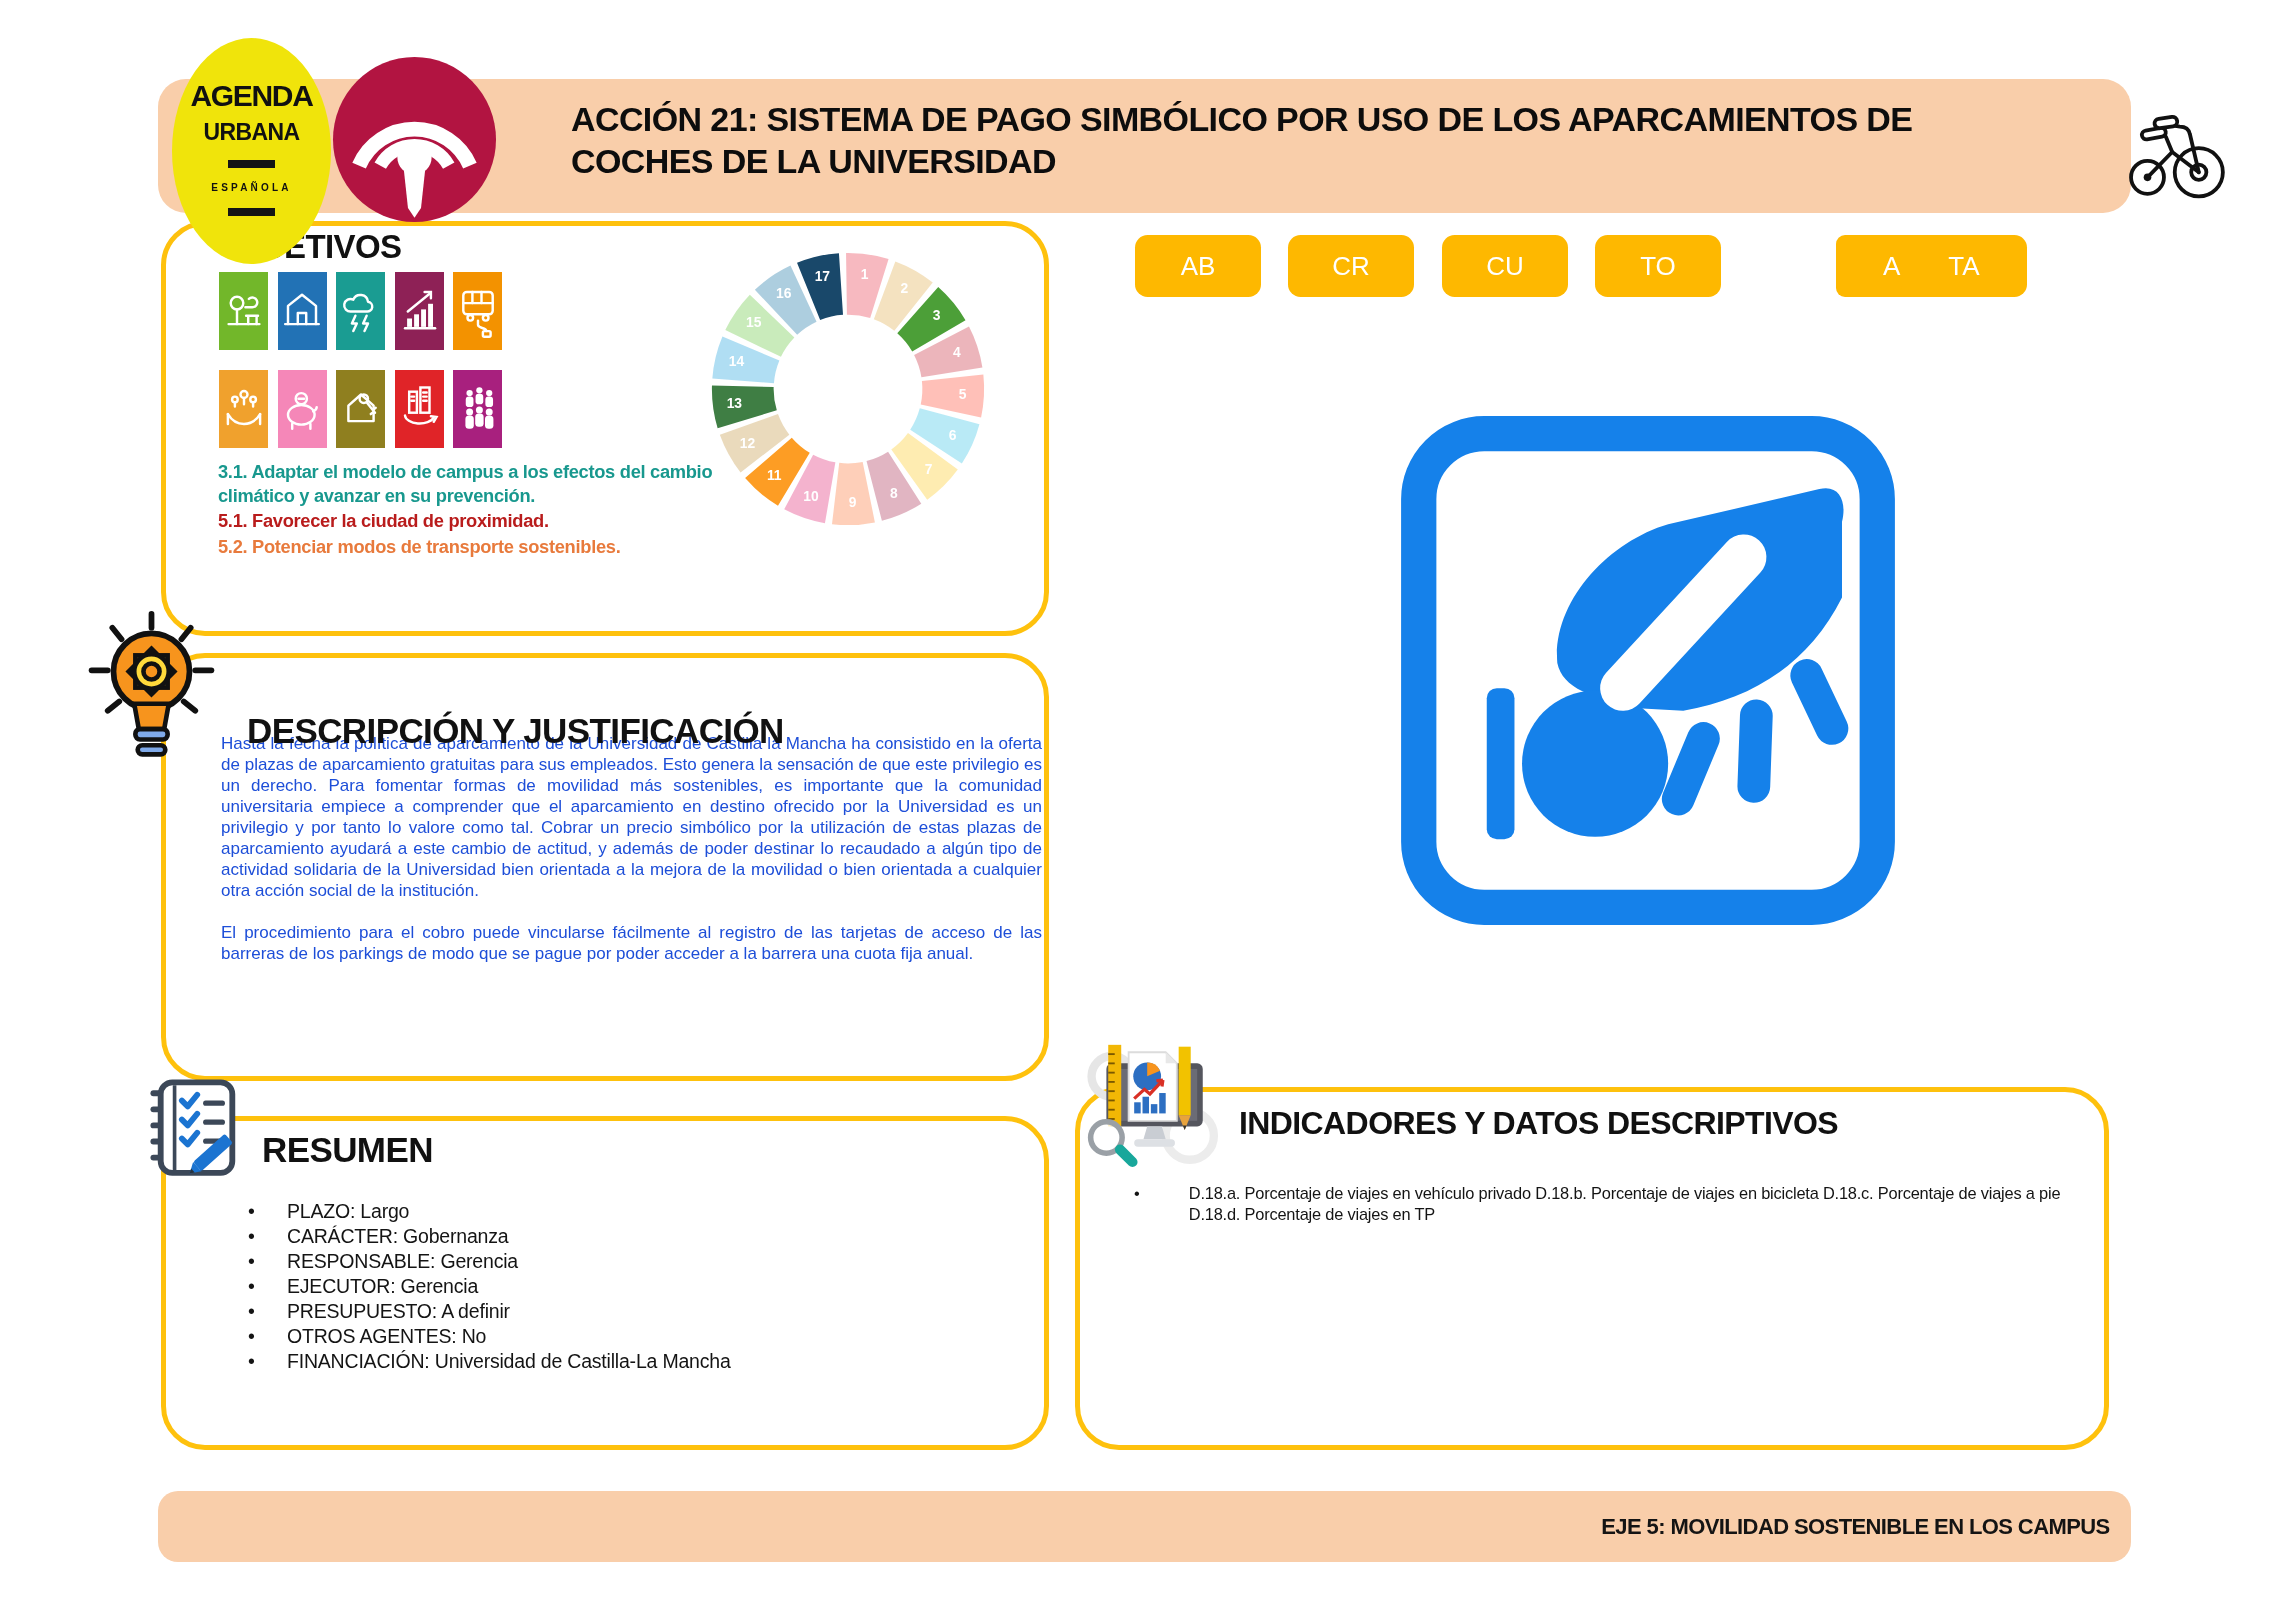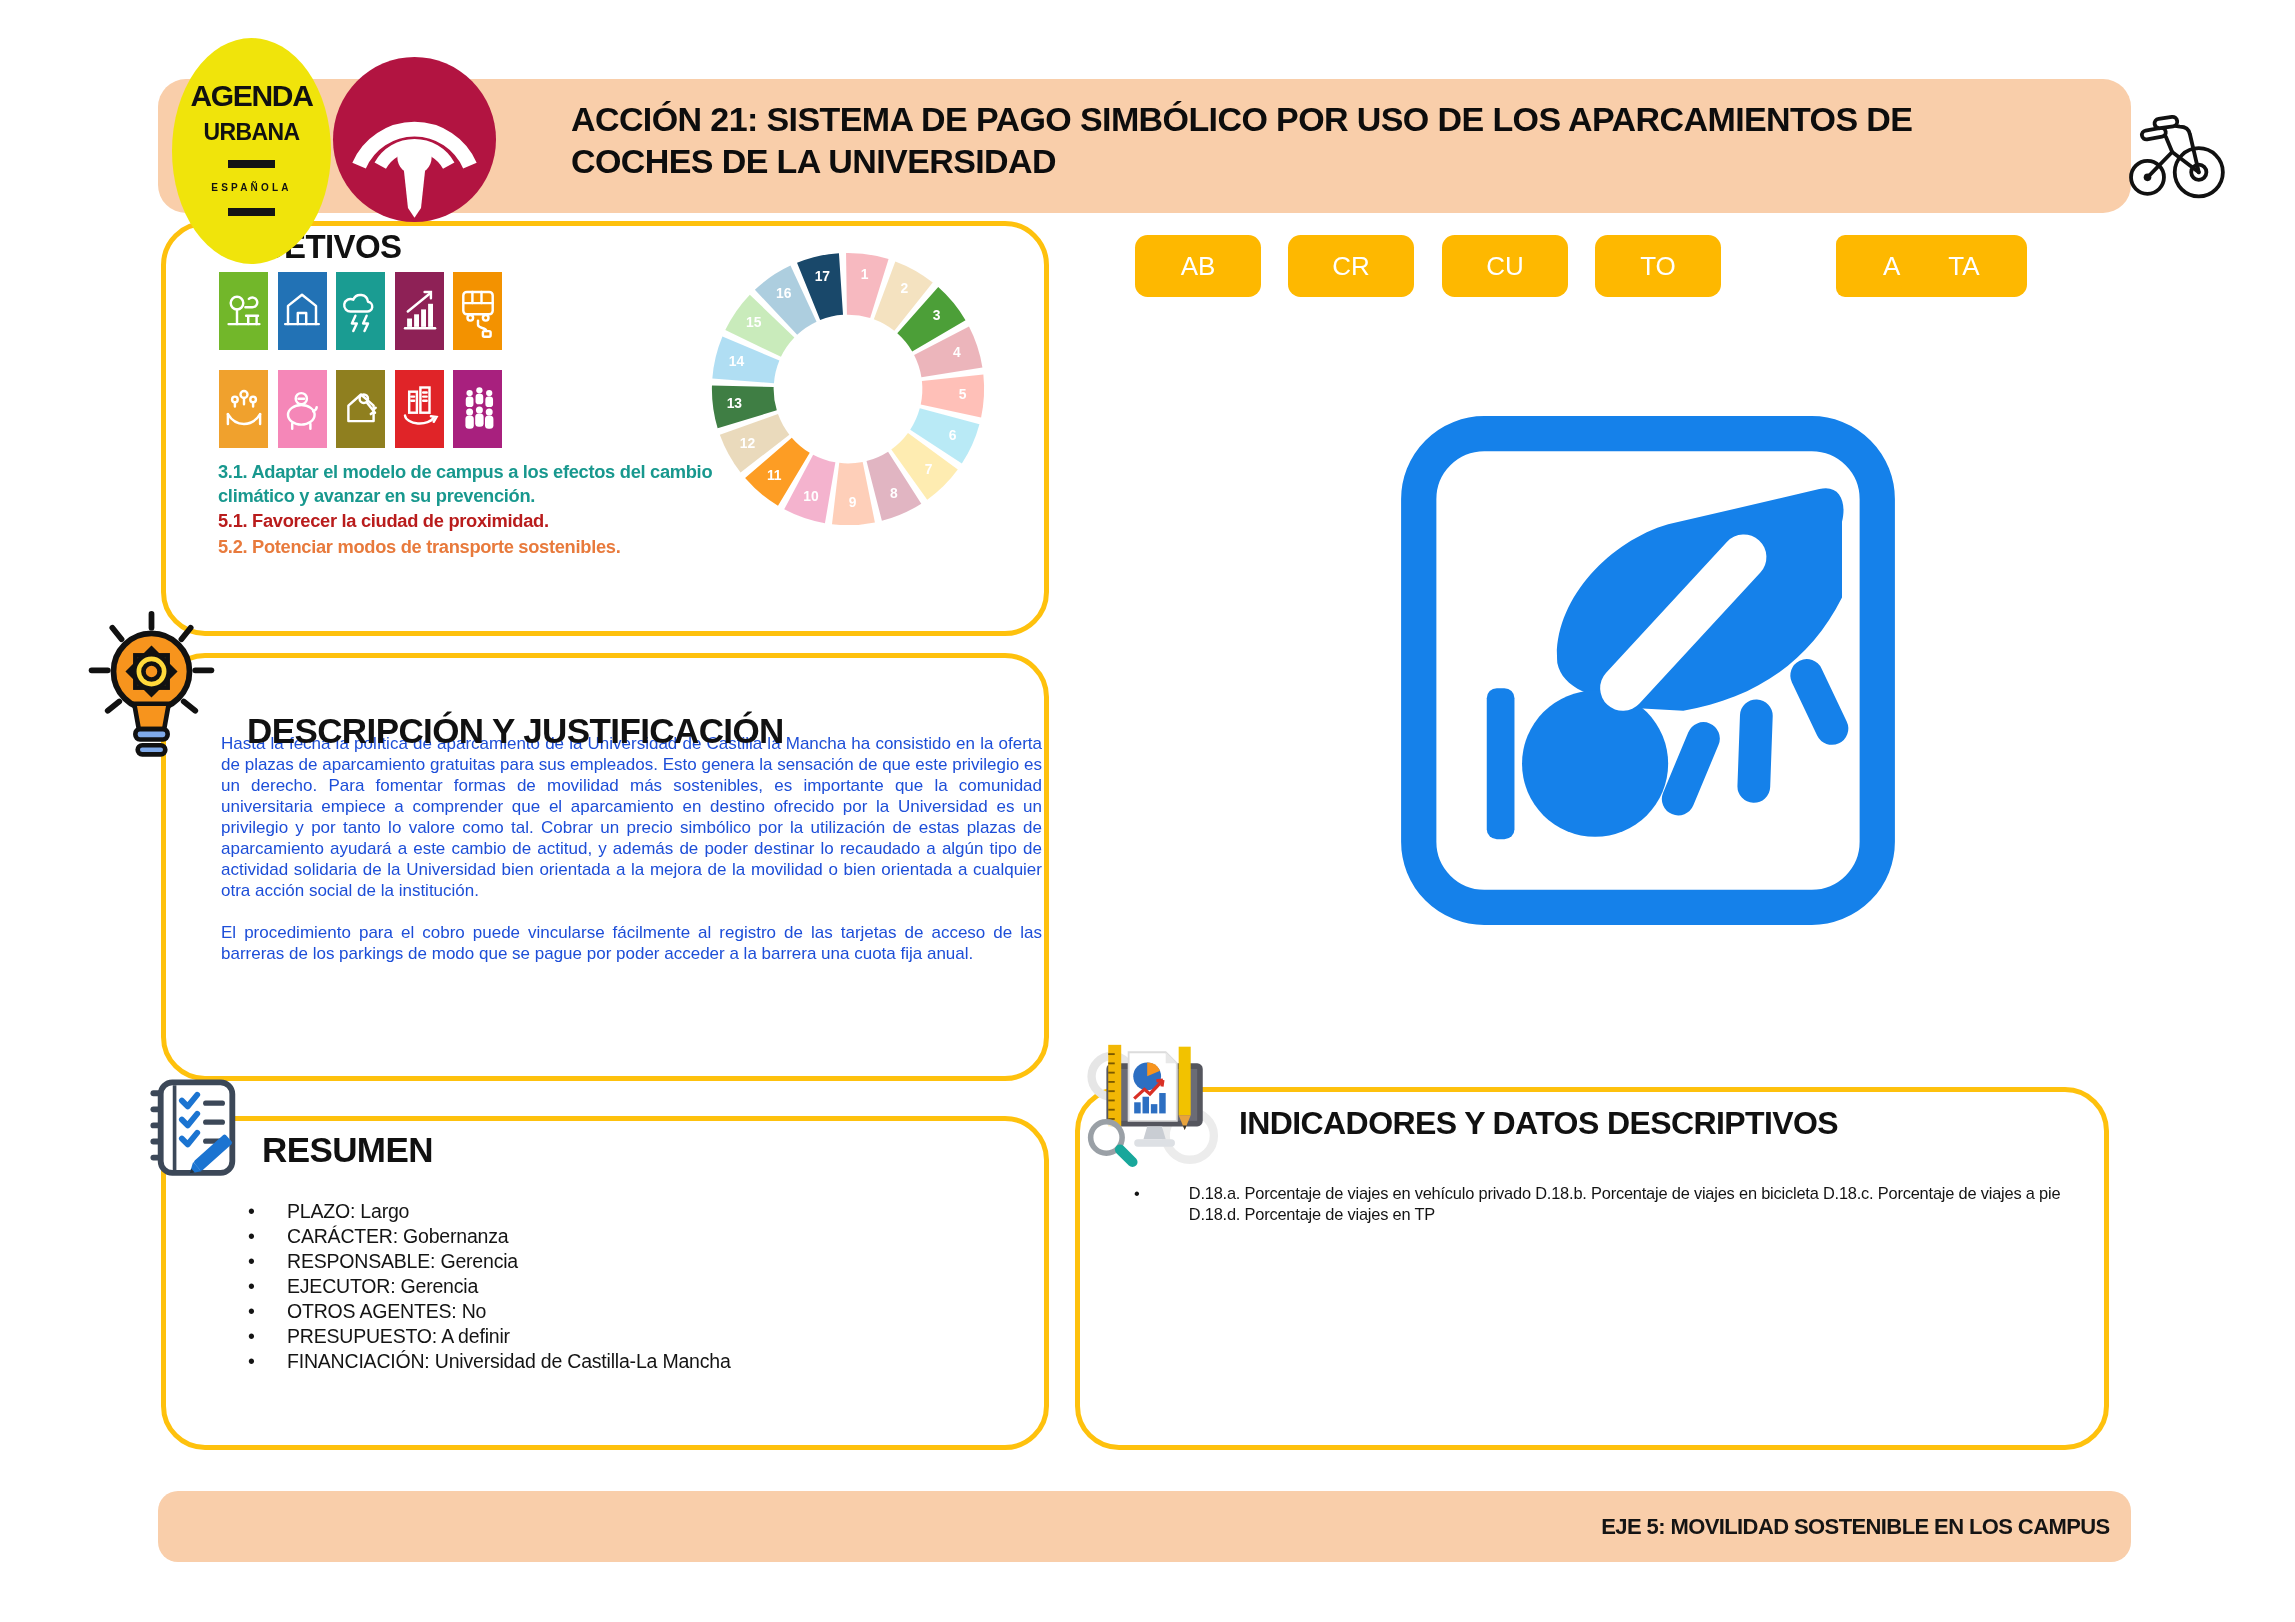--- a/index.html
+++ b/index.html
@@ -363,22 +363,22 @@
         <path d="M50,96.8 l-6,3.7 6,3.7 z" fill="#27313d"></path>
       </g>
     </svg>
   </div>
   <div class="abs h-res">RESUMEN</div>
   <ul class="abs res-list" id="resList">
       <li>PLAZO: Largo</li>
       <li>CARÁCTER: Gobernanza</li>
       <li>RESPONSABLE: Gerencia</li>
       <li>EJECUTOR: Gerencia</li>
+      <li>PRESUPUESTO: A definir</li>
       <li>OTROS AGENTES:  No</li>
-      <li>PRESUPUESTO: A definir</li>
       <li>FINANCIACIÓN: Universidad de Castilla-La Mancha</li>
     </ul>
 
   <div class="abs ybox box-ind"></div>
   <div class="abs icon-monitor">
     <svg viewBox="0 0 150 140" width="100%" height="100%">
       <circle cx="28" cy="38" r="22" fill="none" stroke="#E6E6E6" stroke-width="9"></circle>
       <circle cx="112" cy="102" r="26" fill="none" stroke="#ECECEC" stroke-width="9"></circle>
       <rect x="22" y="24" width="104" height="68" rx="6" fill="#55565E"></rect>
       <rect x="28" y="30" width="92" height="56" fill="#6B6C75"></rect>

